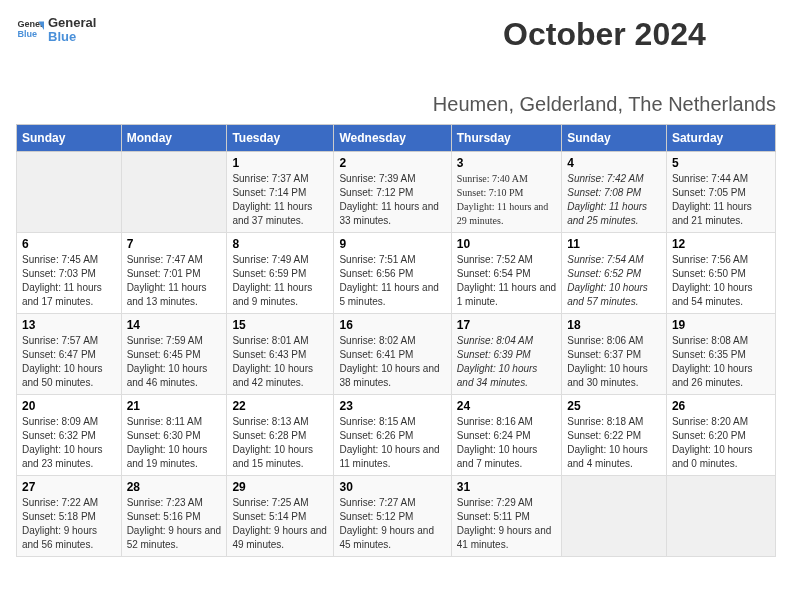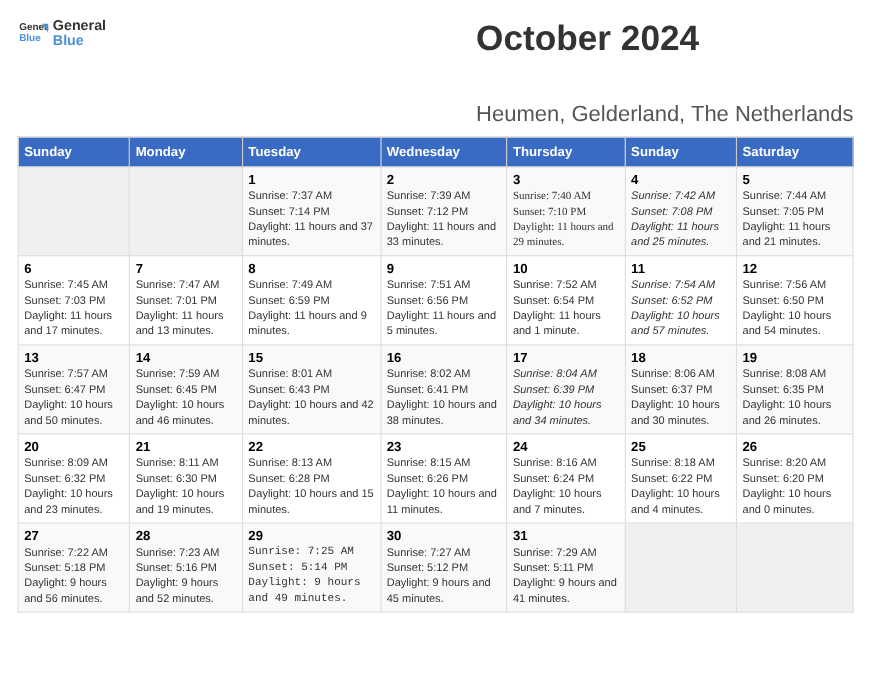--- a/index.html
+++ b/index.html
@@ -28,21 +28,21 @@
       font-weight: bold;
       line-height: 1.1;
     }
     .logo-text span:first-child { color: #333; }
     .logo-text span:last-child { color: #4a90d9; }
     .logo-icon {
       width: 28px;
       height: 28px;
     }
     .title-section {
-      text-align: left;
+      text-align: center;
     }
     .calendar-title {
       font-size: 32px;
       font-weight: bold;
       color: #333;
     }
     .calendar-subtitle {
       font-size: 20px;
       color: #555;
       margin-top: 40px;
@@ -294,21 +294,21 @@
 Daylight: 9 hours and 56 minutes.</div>
         </td>
         <td>
           <div class="day-number">28</div>
           <div class="day-info" style="white-space: pre-line;">Sunrise: 7:23 AM
 Sunset: 5:16 PM
 Daylight: 9 hours and 52 minutes.</div>
         </td>
         <td>
           <div class="day-number">29</div>
-          <div class="day-info" style="white-space: pre-line; font-family: Liberation Mono, monospace;">Sunrise: 7:25 AM
+          <div class="day-info" style="white-space: pre-line;">Sunrise: 7:25 AM
 Sunset: 5:14 PM
 Daylight: 9 hours and 49 minutes.</div>
         </td>
         <td>
           <div class="day-number">30</div>
           <div class="day-info" style="white-space: pre-line;">Sunrise: 7:27 AM
 Sunset: 5:12 PM
 Daylight: 9 hours and 45 minutes.</div>
         </td>
         <td>

